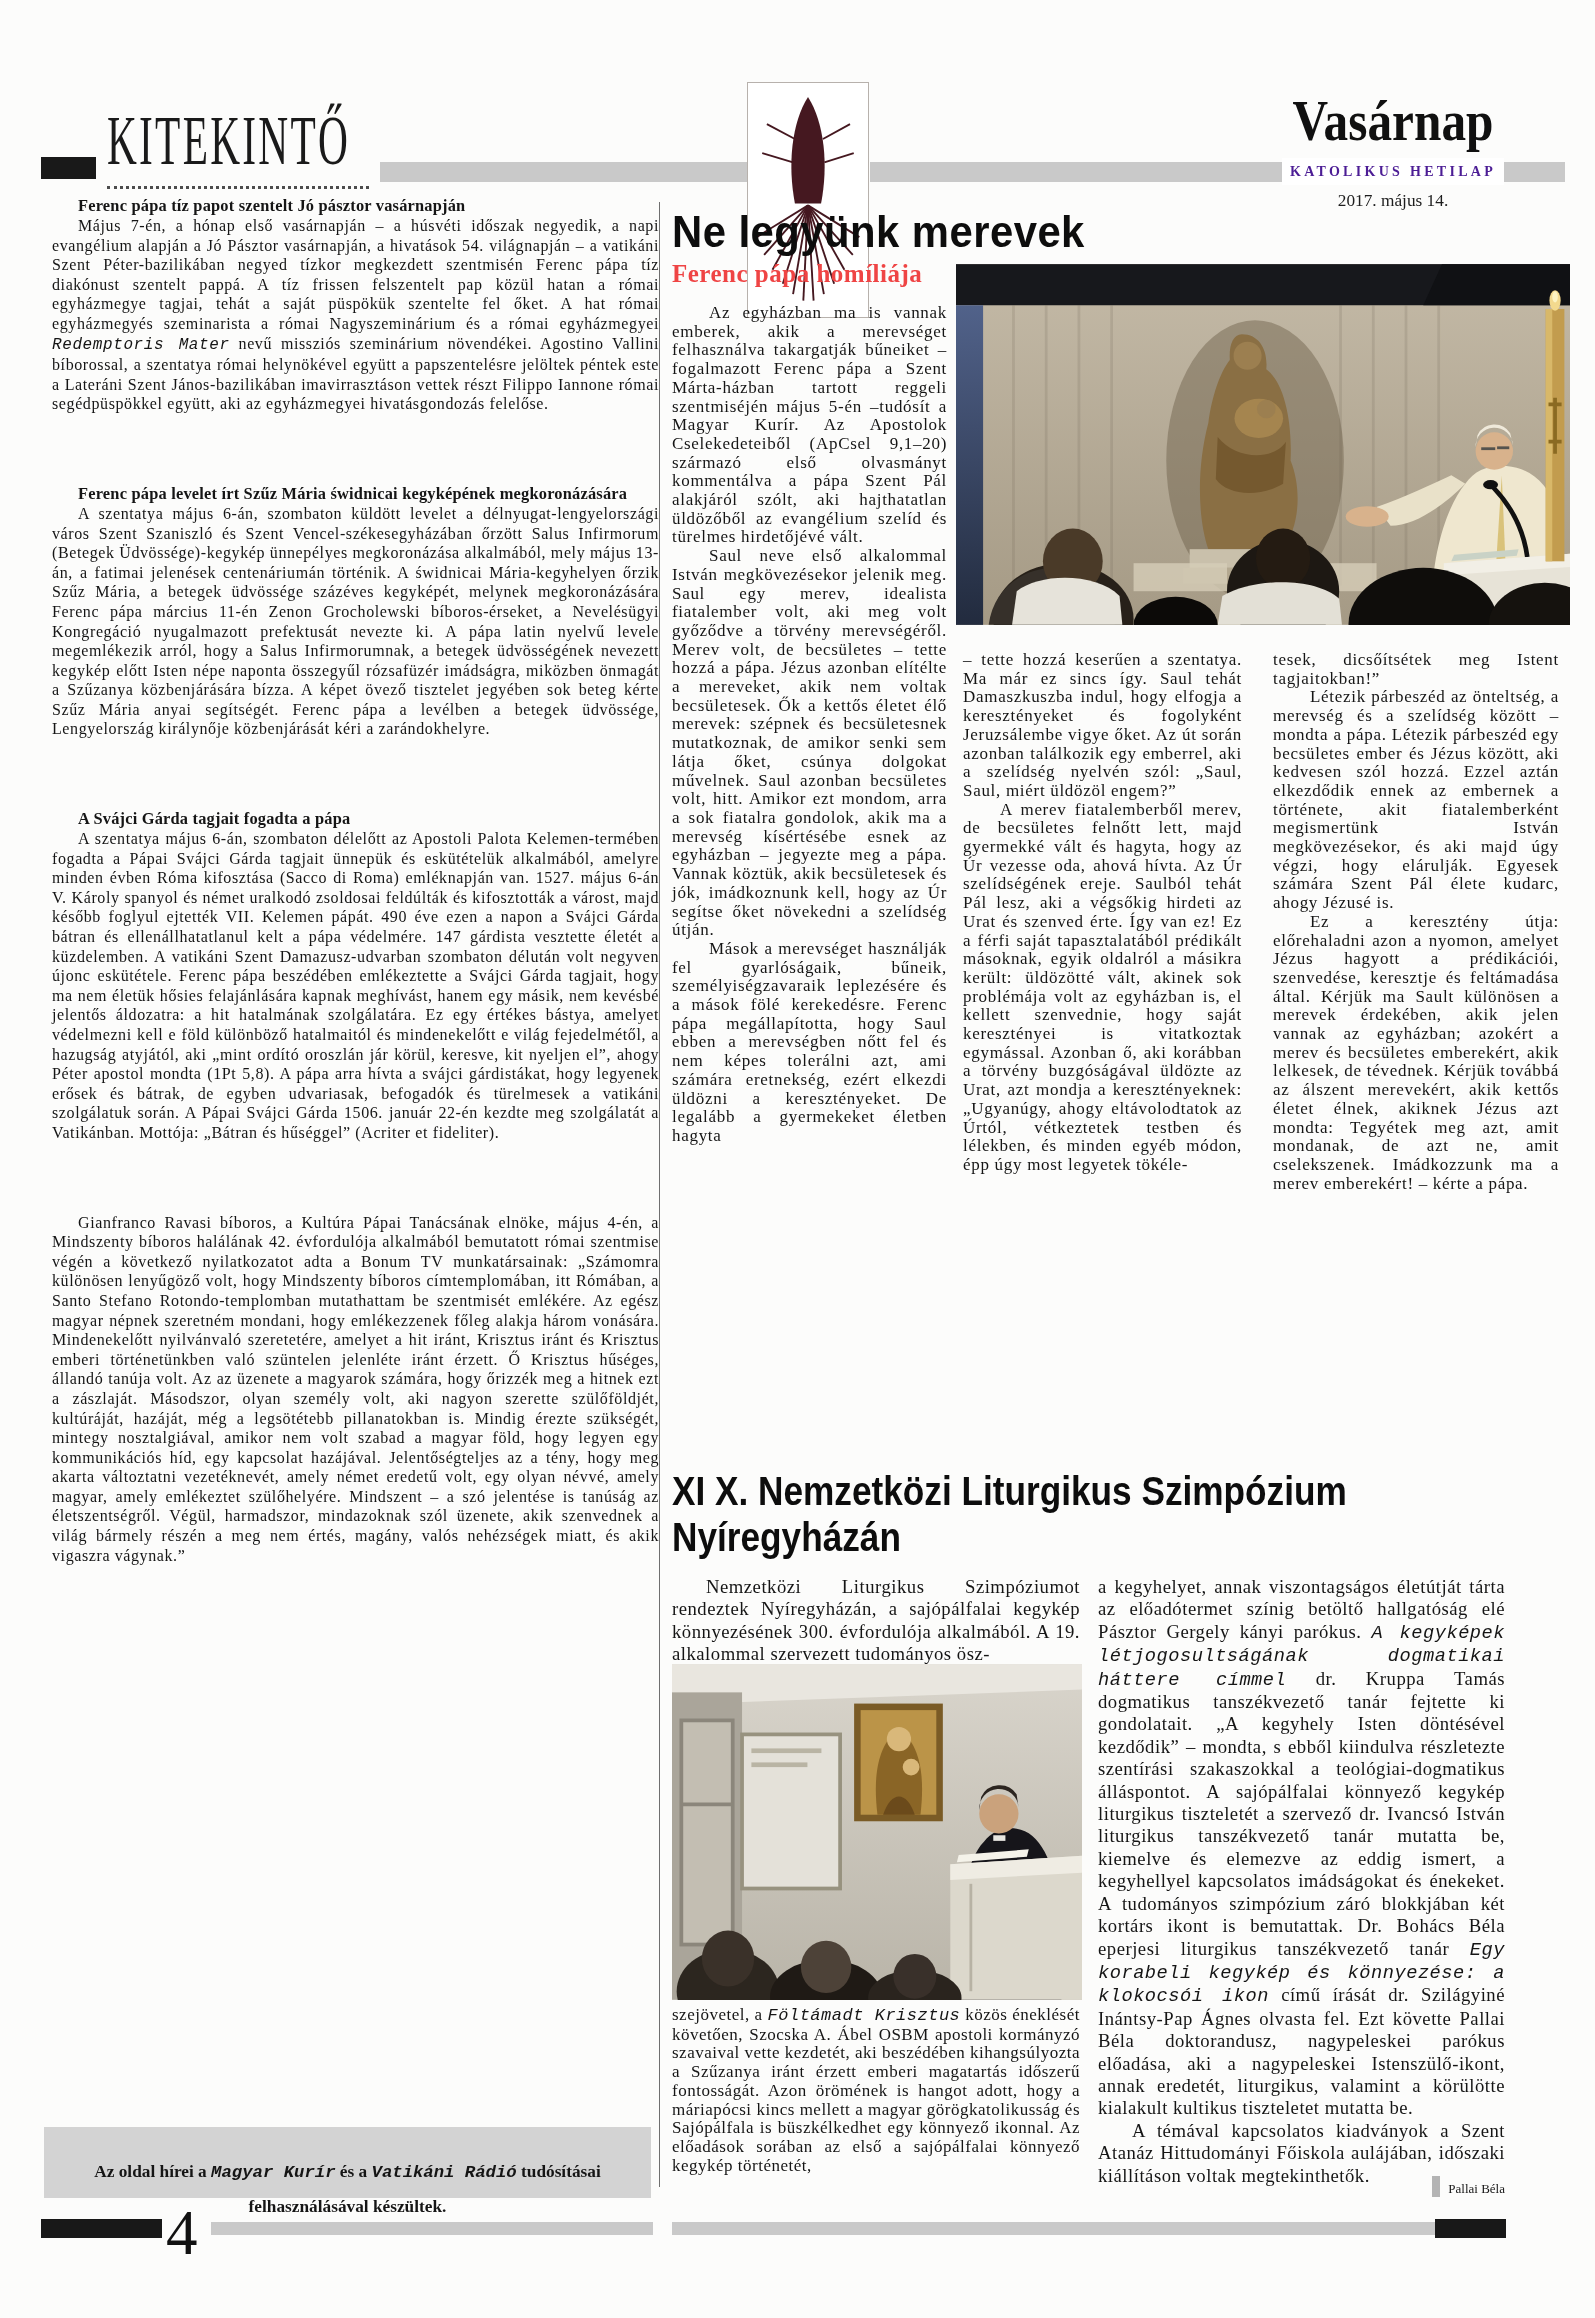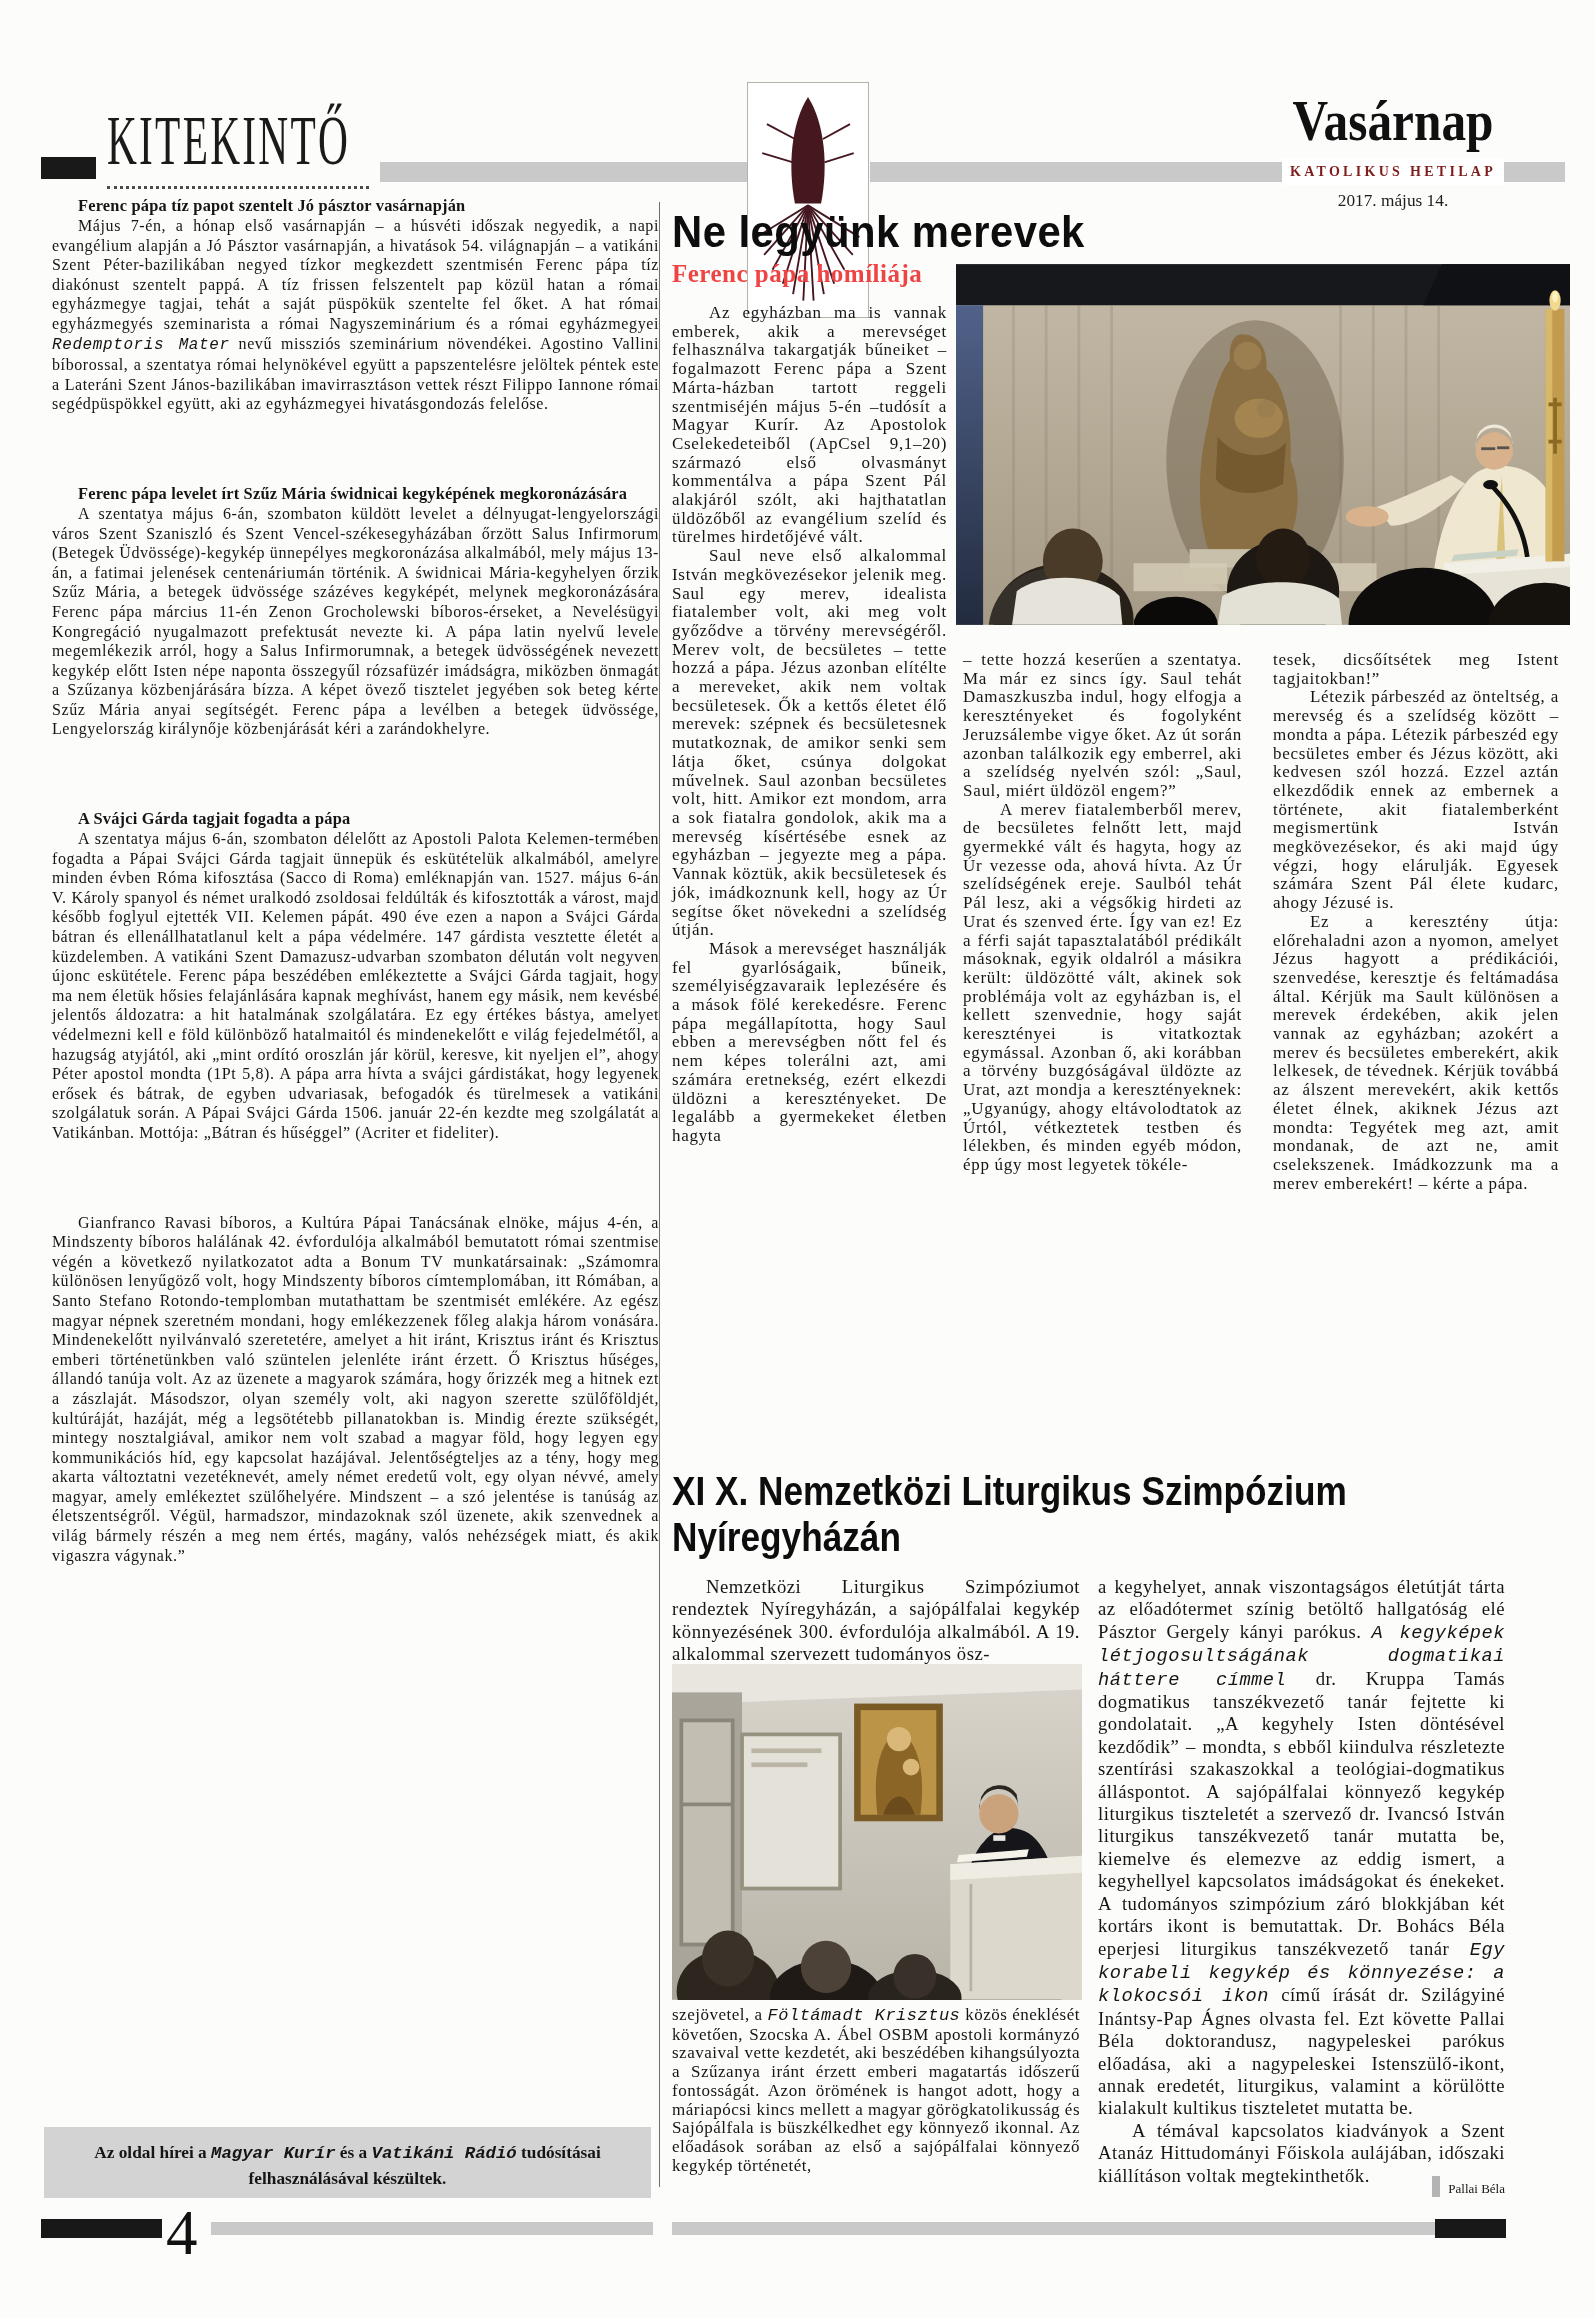--- a/index.html
+++ b/index.html
@@ -29,21 +29,21 @@
   }
   .masthead{
     left:1262px;top:90px;width:262px;text-align:center;
     font-weight:bold;font-size:58px;line-height:61px;
     transform:scaleX(0.85);transform-origin:center top;white-space:nowrap;
     color:#101010;
   }
   .masthead-sub{
     left:1282px;top:158px;width:222px;height:27px;background:#ffffff;
     font-weight:bold;font-size:14px;letter-spacing:3.3px;text-align:center;
-    line-height:27px;color:#7f1d1d;
+    line-height:27px;color:#4c1d95;
   }
   .issue-date{
     left:1262px;top:191px;width:262px;text-align:center;
     font-size:17.3px;color:#1d1d1d;
   }
   
   .vrule{left:659px;top:202px;width:1.4px;height:1985px;background:#6f6f6f;}
   .foot-black-l{left:41px;top:2219px;width:121px;height:18.7px;background:#181818;}
   .foot-num{left:166px;top:2202px;font-size:63px;line-height:63px;font-weight:500;color:#111;}
   .foot-gray-l{left:211px;top:2222px;width:442px;height:13px;background:#c9c9c9;}
@@ -55,22 +55,22 @@
   .leftcol h3{
     margin:0;font-size:16.4px;line-height:20px;font-weight:bold;
     text-indent:26px;letter-spacing:0.2px;
   }
   .leftcol p{
     margin:0;font-size:16px;line-height:19.6px;text-align:justify;
     text-indent:26px;letter-spacing:0.6px;
   }
   .source-note{
     left:44px;top:2127px;width:607px;height:71px;background:#d3d3d3;
-    text-align:center;font-weight:bold;font-size:17.3px;line-height:25px;
-    padding-top:13px;box-sizing:border-box;
+    text-align:center;font-weight:bold;font-size:17.3px;line-height:34px;
+    padding-top:28px;box-sizing:border-box;
   }
   
   .homily-head{
     left:672px;top:209px;font-family:"Liberation Sans",sans-serif;
     font-weight:bold;font-size:44px;line-height:45px;letter-spacing:0.5px;
     transform:scaleX(0.95);transform-origin:left top;white-space:nowrap;color:#0d0d0d;
   }
   .homily-subhead{
     left:672px;top:260px;font-weight:bold;font-size:25px;line-height:28px;
     letter-spacing:0.5px;color:#ef4444;

